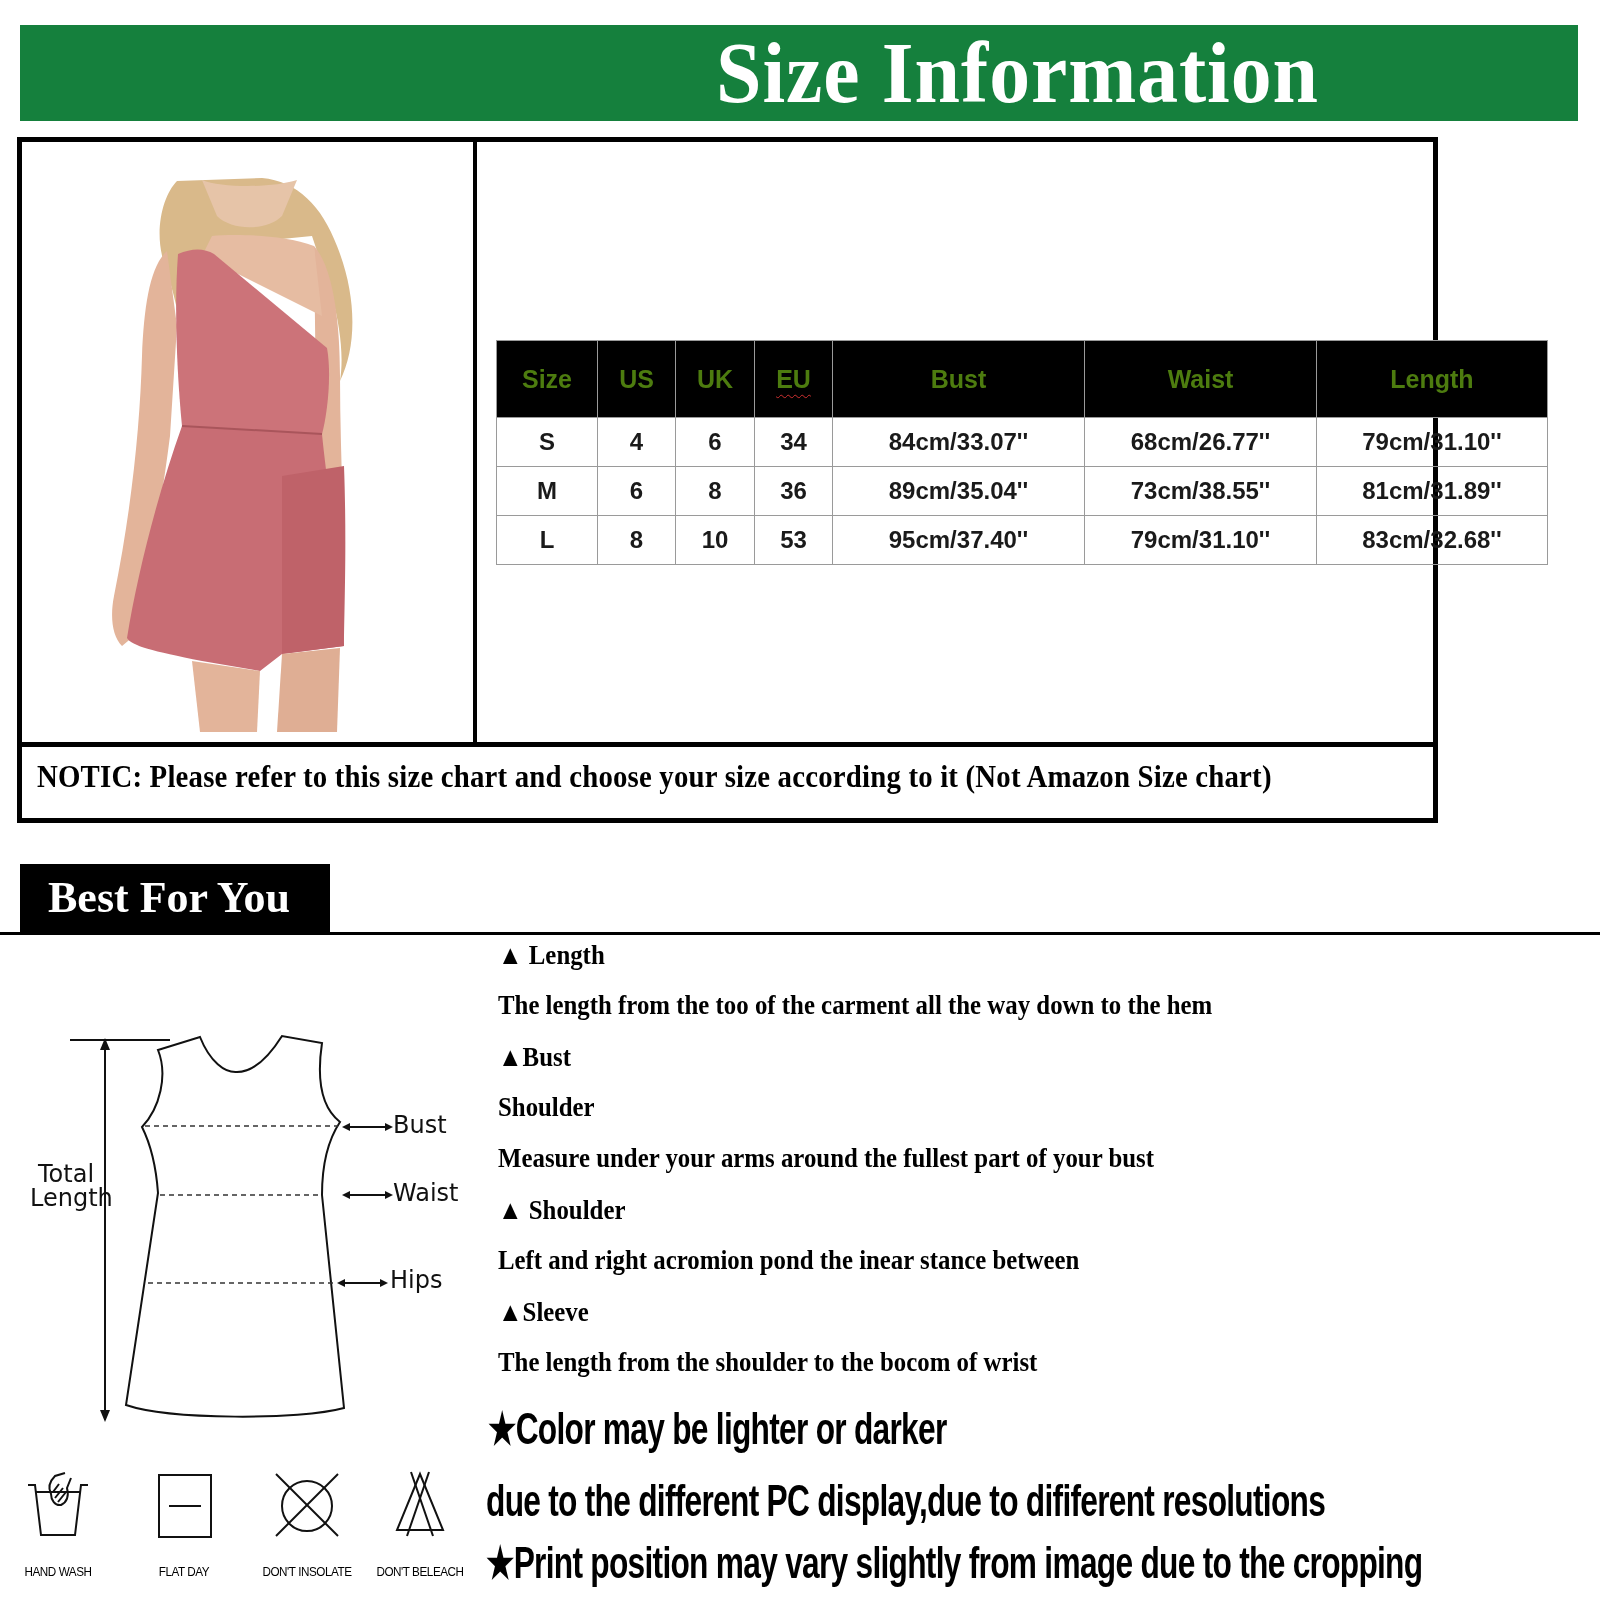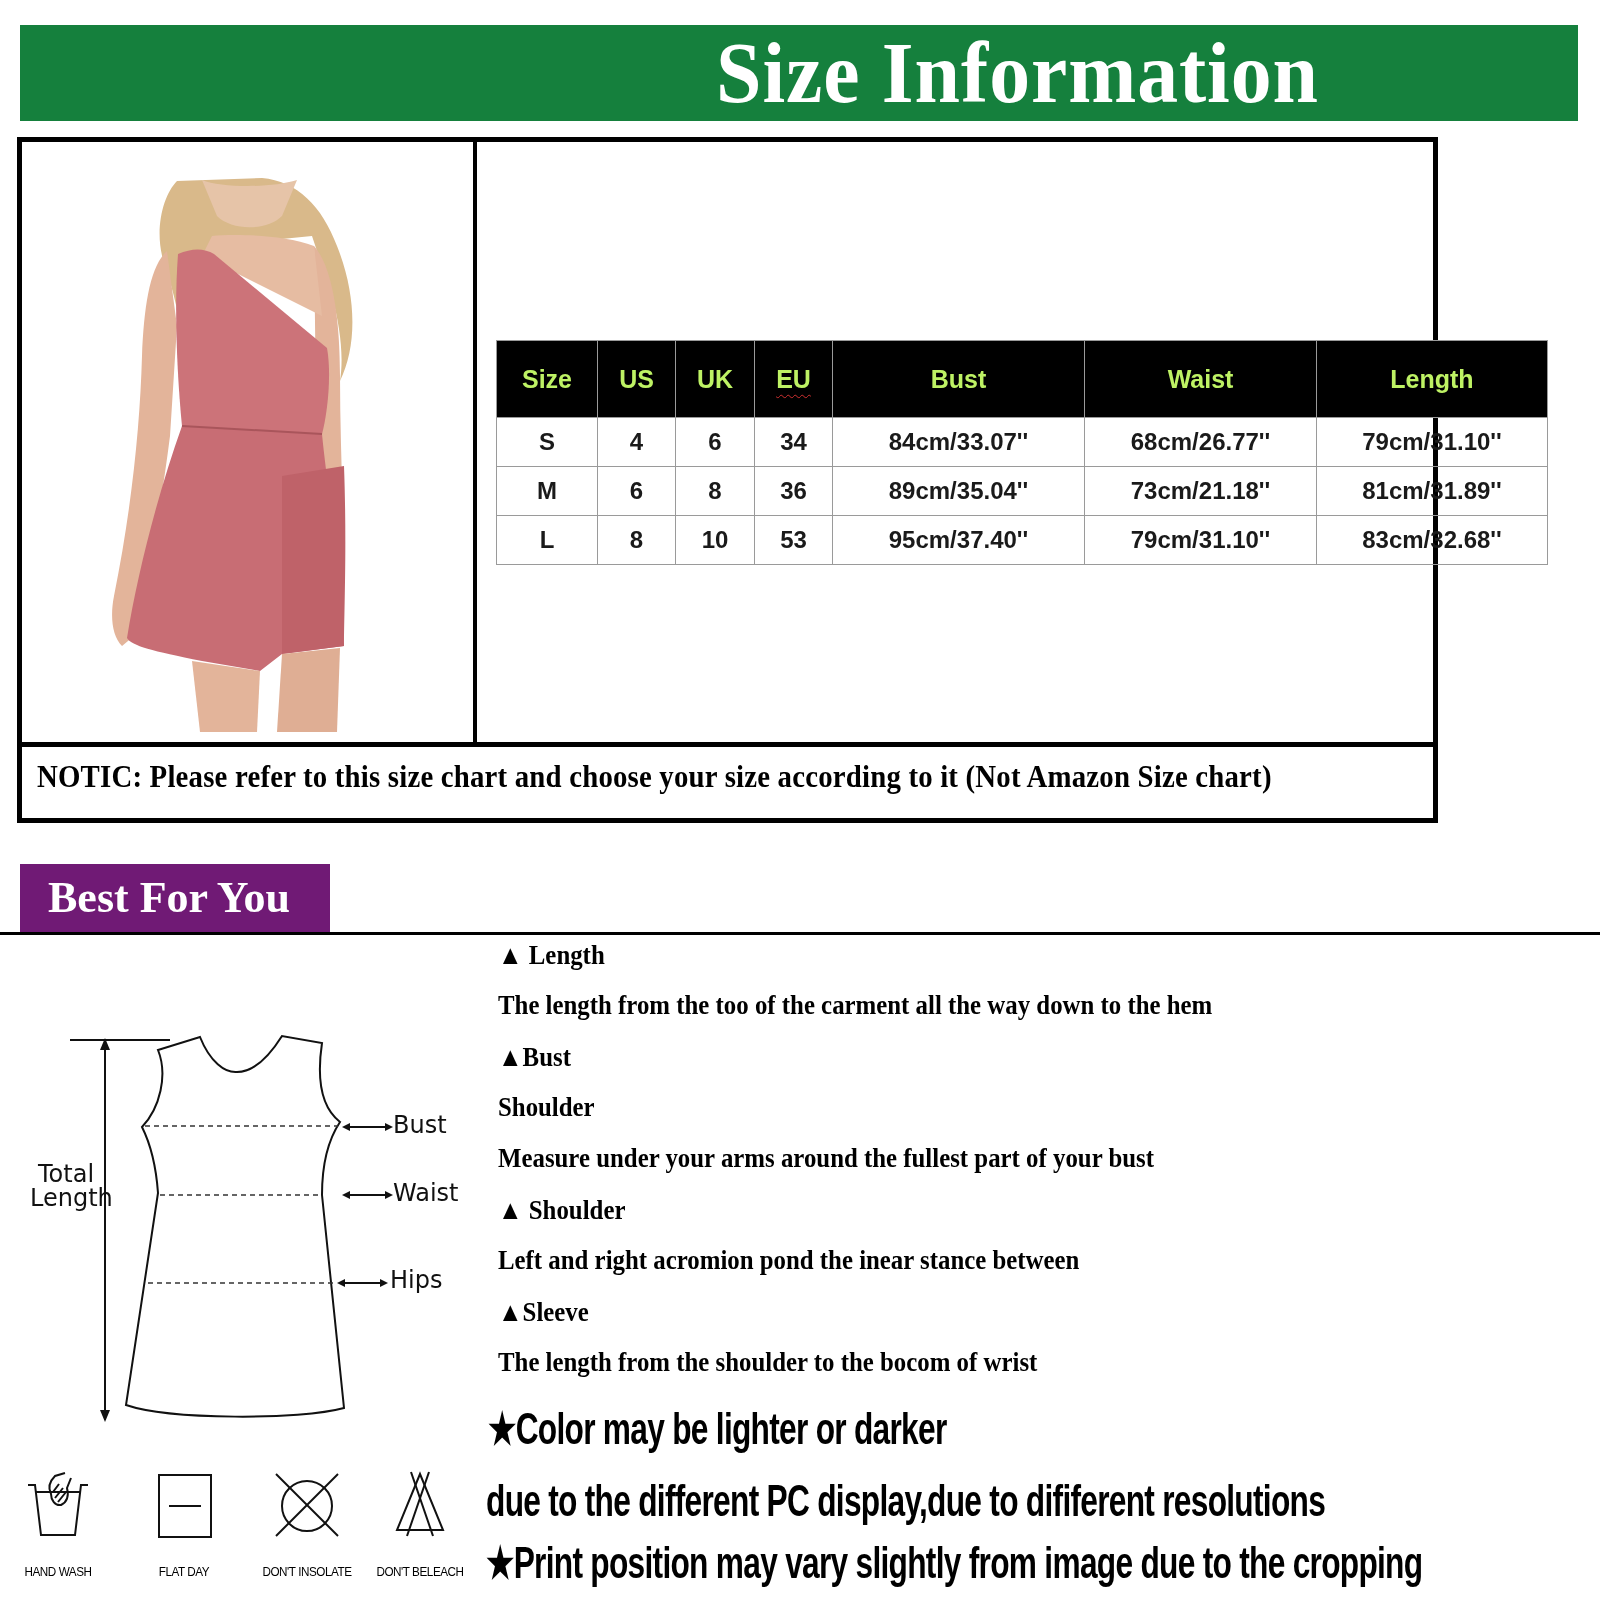--- a/index.html
+++ b/index.html
@@ -15,26 +15,26 @@
   #main-box { left:17px; top:137px; width:1421px; height:686px; border:5px solid #000; box-sizing:border-box; }
   #photo-cell { left:0; top:0; width:455px; height:600px; border-right:4px solid #000; box-sizing:border-box; }
   #notice-row { left:0; top:600px; width:100%; height:76px; border-top:5px solid #000; box-sizing:border-box; }
   #notice-text { left:15px; top:12px; white-space:nowrap; font-family:"Liberation Serif", serif; font-weight:bold; font-size:31px; transform:scaleX(0.93); transform-origin:left; letter-spacing:0.2px; }
 
   
   #product-photo { left:60px; top:34px; width:300px; height:556px; }
 
   
   #size-table { left:496px; top:340px; border-collapse:collapse; font-family:"Liberation Sans", sans-serif; font-weight:bold; }
-  #size-table th { background:#000; color:#bef264; font-size:25px; height:76px; border:1px solid #9a9a9a; padding:0; text-align:center; }
+  #size-table th { background:#000; color:#4d7c0f; font-size:25px; height:76px; border:1px solid #9a9a9a; padding:0; text-align:center; }
   #size-table td { font-size:24px; color:#1a1a1a; height:48px; border:1.5px solid #9a9a9a; padding:0; text-align:center; }
   .eu-hdr { text-decoration:underline wavy #d03030; text-decoration-thickness:1px; text-underline-offset:6px; }
 
   
-  #best-tab { left:20px; top:864px; width:310px; height:70px; background:#701a75; }
+  #best-tab { left:20px; top:864px; width:310px; height:70px; background:#000000; }
   #best-text { left:28px; top:8px; color:#fff; font-family:"Liberation Serif", serif; font-weight:bold; font-size:44px; white-space:nowrap; }
   #best-line { left:0; top:932px; width:1600px; height:3px; background:#000; }
 
   
   #measure-diagram { left:0; top:1000px; width:480px; height:430px; }
   .diag-label { font-family:"DejaVu Sans", sans-serif; font-size:24px; color:#111; white-space:nowrap; }
 
   
   .care { top:1470px; width:120px; text-align:center; }
   .care svg { display:block; margin:0 auto; }
@@ -100,21 +100,21 @@
       <td>84cm/33.07''</td>
       <td>68cm/26.77''</td>
       <td>79cm/31.10''</td>
     </tr>
     <tr>
       <td>M</td>
       <td>6</td>
       <td>8</td>
       <td>36</td>
       <td>89cm/35.04''</td>
-      <td>73cm/21.18''</td>
+      <td>73cm/38.55''</td>
       <td>81cm/31.89''</td>
     </tr>
     <tr>
       <td>L</td>
       <td>8</td>
       <td>10</td>
       <td>53</td>
       <td>95cm/37.40''</td>
       <td>79cm/31.10''</td>
       <td>83cm/32.68''</td>

